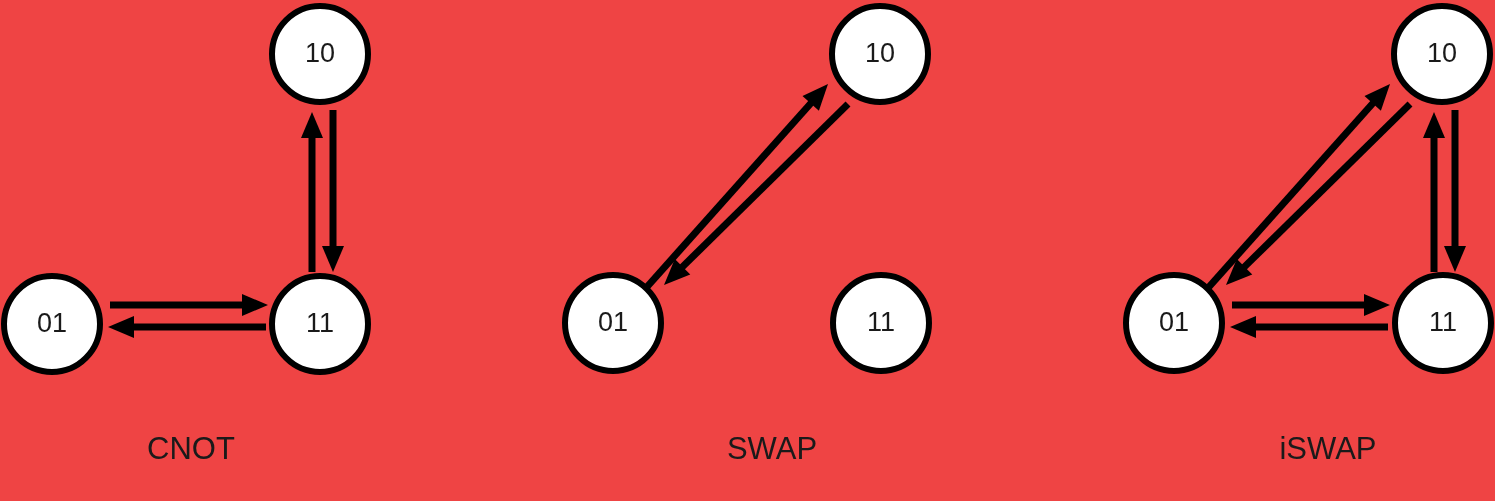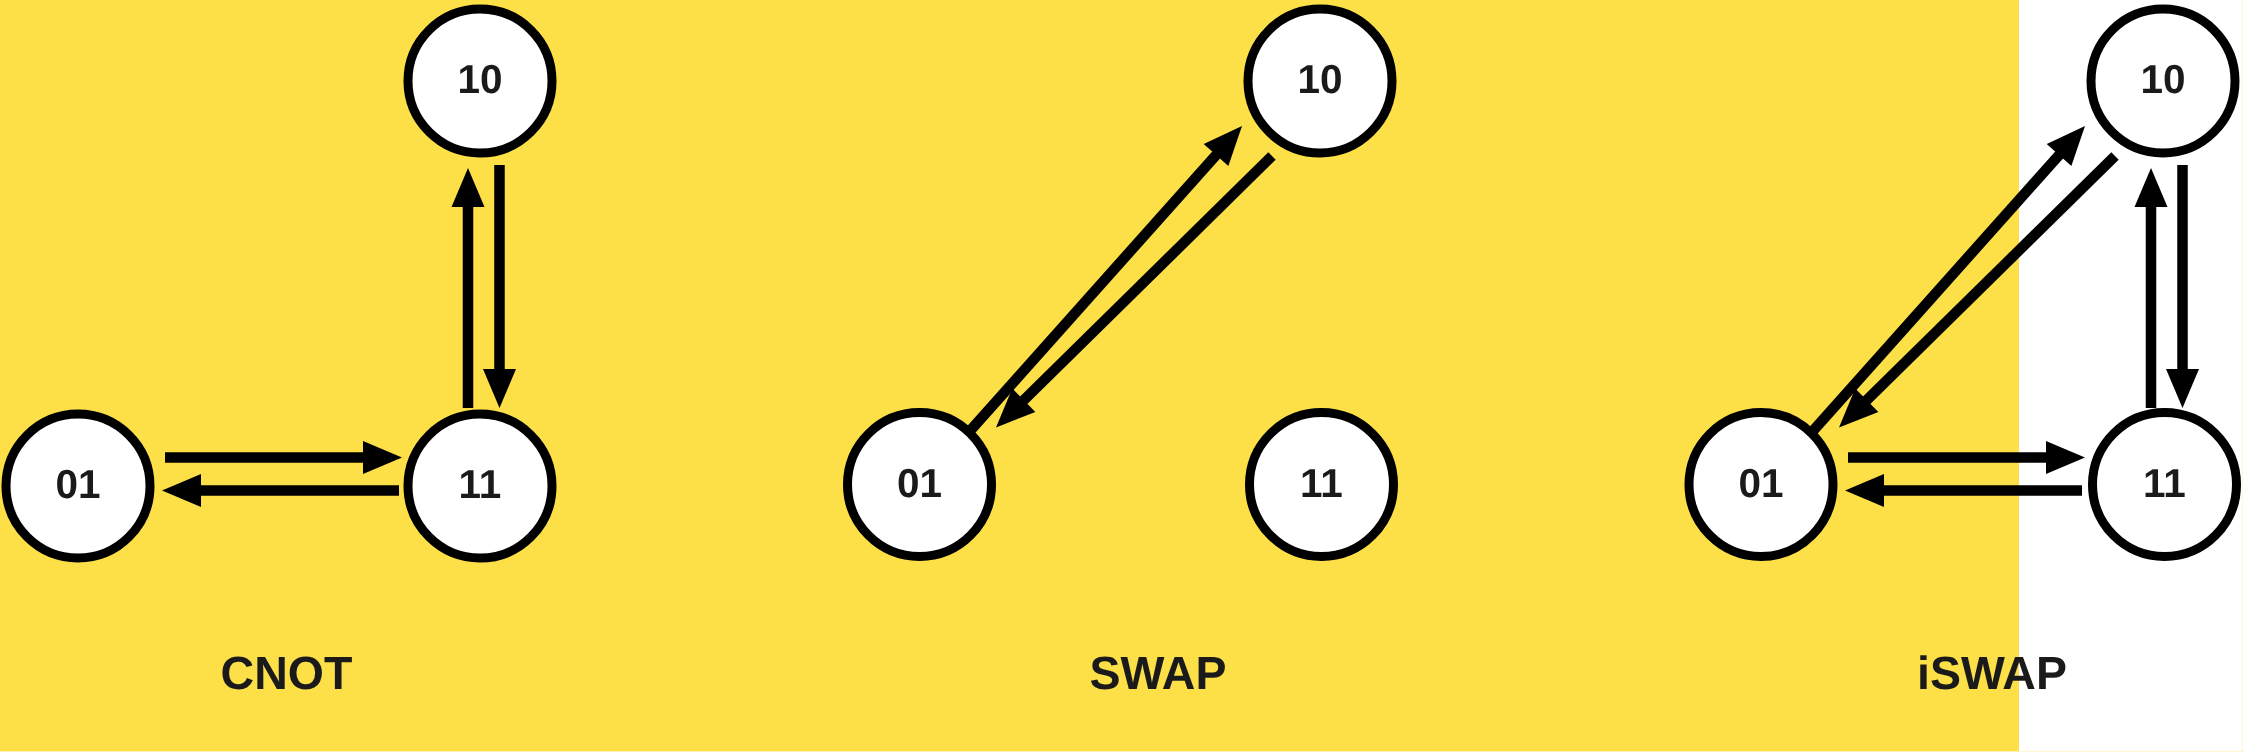--- a/index.html
+++ b/index.html
@@ -8,24 +8,23 @@
     background: #ffffff;
   }
   body {
     width: 1495px;
     height: 501px;
     font-family: "Liberation Sans", sans-serif;
     overflow: hidden;
   }
   #figure {
     position: relative;
-    width: 1346px;
+    width: 1495px;
     height: 501px;
-    background: #fde047;
-    font-weight: bold;
+    background: #ef4444;
   }
   svg.diagram {
     display: block;
     width: 1495px;
     height: 501px;
   }
   .node-circle {
     fill: #ffffff;
     stroke: #000000;
     stroke-width: 6;

